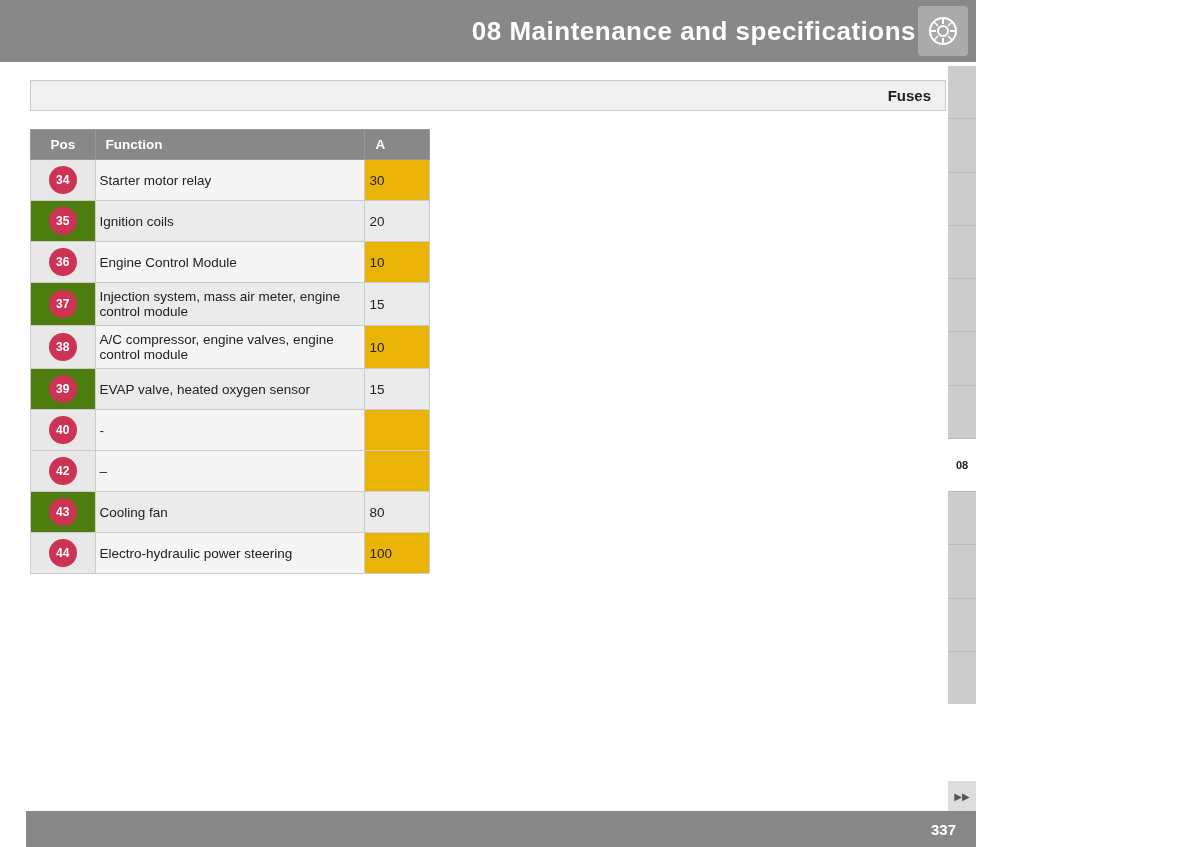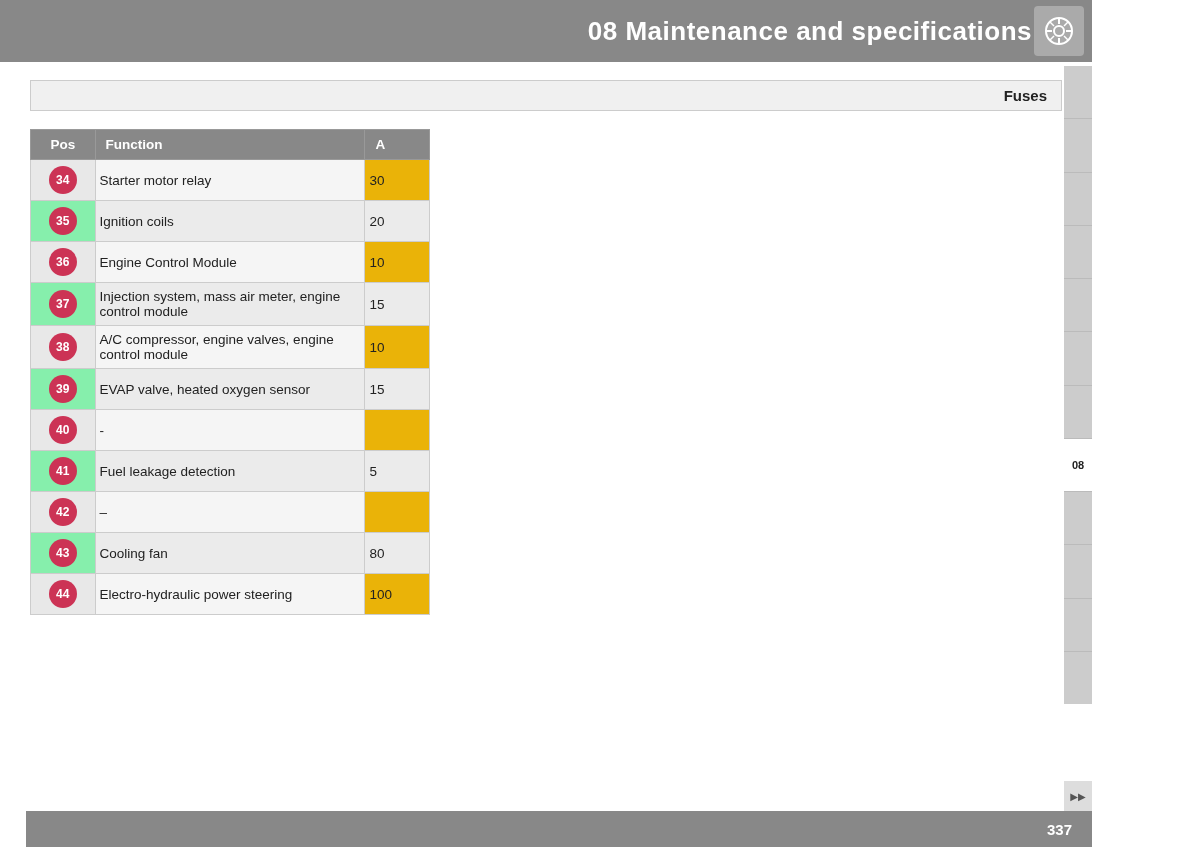--- a/index.html
+++ b/index.html
@@ -105,21 +105,21 @@
     .fuse-table td.col-a {
       background: #eab308;
       text-align: left;
     }
 
     
     .fuse-table tr.alt td {
       background: #ebebeb;
     }
     .fuse-table tr.alt td.col-pos {
-      background: #86efac;
+      background: #4d7c0f;
     }
 
     
     .pos-badge {
       display: inline-flex;
       align-items: center;
       justify-content: center;
       width: 28px;
       height: 28px;
       border-radius: 50%;
@@ -144,21 +144,21 @@
       margin-left: 26px;
     }
     .page-number {
       color: #ffffff;
       font-size: 15px;
       font-weight: bold;
     }
 
     .wrapper {
       position: relative;
-      width: 1092px;
+      width: 976px;
       height: 847px;
     }
   </style>
 </head>
 <body>
 
 <div class="wrapper">
 
   <div class="header">
     <span class="header-title">08 Maintenance and specifications</span>
@@ -222,25 +222,20 @@
           <tr class="alt">
             <td class="col-pos"><span class="pos-badge">39</span></td>
             <td class="col-func">EVAP valve, heated oxygen sensor</td>
             <td class="col-a">15</td>
           </tr>
           <tr>
             <td class="col-pos"><span class="pos-badge">40</span></td>
             <td class="col-func">-</td>
             <td class="col-a"></td>
           </tr>
-          <tr class="alt">
-            <td class="col-pos"><span class="pos-badge">41</span></td>
-            <td class="col-func">Fuel leakage detection</td>
-            <td class="col-a">5</td>
-          </tr>
           <tr>
             <td class="col-pos"><span class="pos-badge">42</span></td>
             <td class="col-func">–</td>
             <td class="col-a"></td>
           </tr>
           <tr class="alt">
             <td class="col-pos"><span class="pos-badge">43</span></td>
             <td class="col-func">Cooling fan</td>
             <td class="col-a">80</td>
           </tr>

